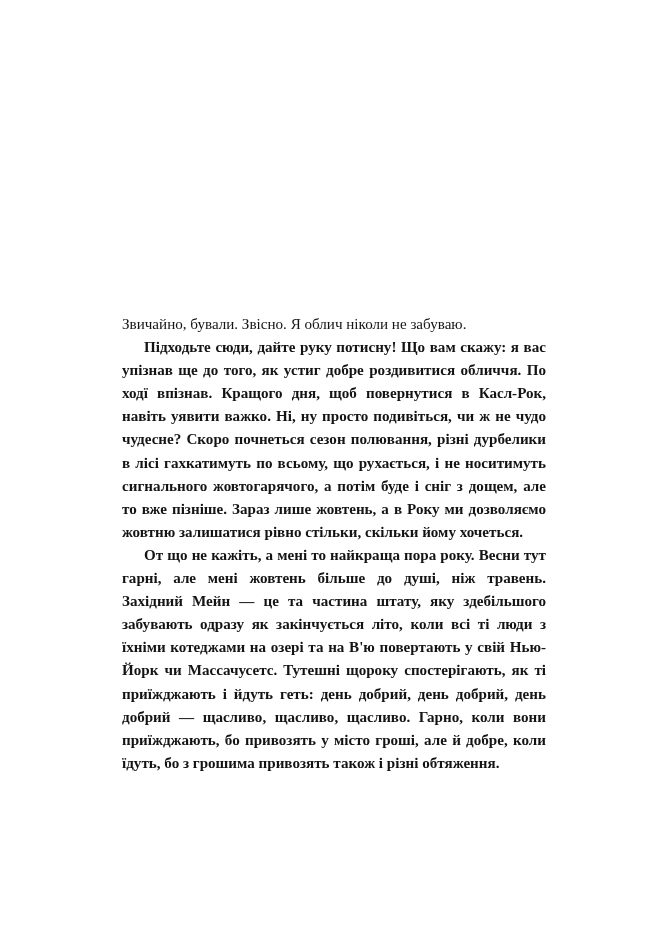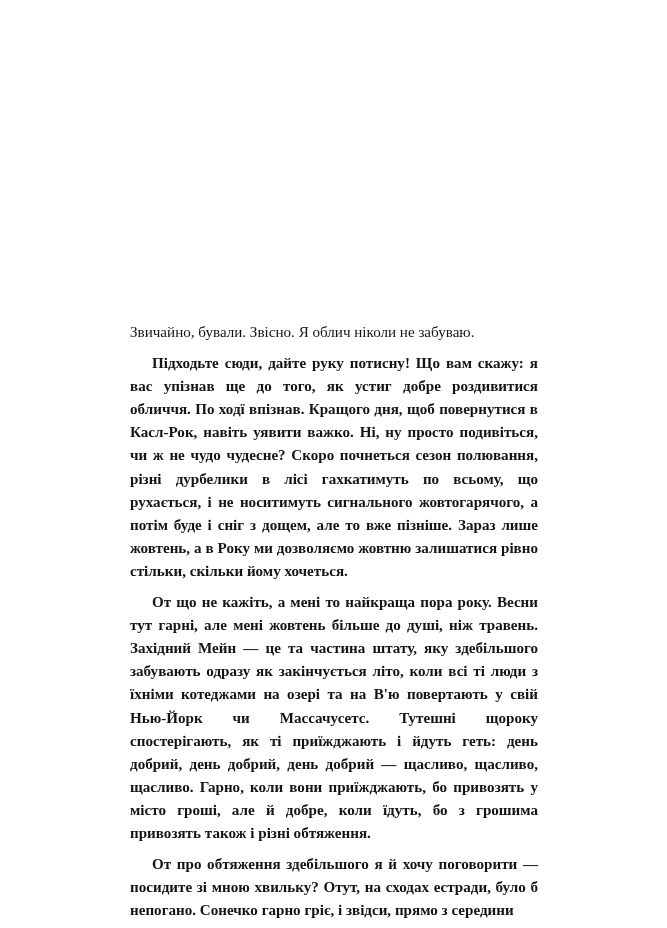--- a/index.html
+++ b/index.html
@@ -21,21 +21,21 @@
     background: #ffffff;
     box-sizing: border-box;
   }
   .text-block {
     position: absolute;
     left: 122px;
     top: 313px;
     width: 424px;
   }
   p {
-    margin: 8px;
+    margin: 0;
     font-size: 15.1px;
     line-height: 23.1px;
     text-align: justify;
     text-justify: inter-word;
     hyphens: manual;
     color: #141414;
   }
   p.indent {
     text-indent: 22px;
     font-weight: bold;
@@ -45,15 +45,14 @@
   }
 </style>
 </head>
 <body>
 
 <div class="page">
   <div class="text-block">
     <p class="first">Звичайно, бували. Звісно. Я облич ніколи не забуваю.</p>
     <p class="indent">Підходьте сюди, дайте руку потисну! Що вам скажу: я вас упізнав ще до того, як устиг добре роздивитися обличчя. По ходї впізнав. Кращого дня, щоб повернутися в Касл-Рок, навіть уявити важко. Ні, ну просто подивіться, чи ж не чудо чудесне? Скоро почнеться сезон полювання, різні дурбелики в лісі гахкатимуть по всьому, що рухається, і не носитимуть сигнального жовтогарячого, а потім буде і сніг з дощем, але то вже пізніше. Зараз лише жовтень, а в Року ми дозволяємо жовтню залишатися рівно стільки, скільки йому хочеться.</p>
     <p class="indent">От що не кажіть, а мені то найкраща пора року. Весни тут гарні, але мені жовтень більше до душі, ніж травень. Західний Мейн — це та частина штату, яку здебільшого забувають одразу як закінчується літо, коли всі ті люди з їхніми котеджами на озері та на В'ю повертають у свій Нью-Йорк чи Массачусетс. Тутешні щороку спостерігають, як ті приїжджають і йдуть геть: день добрий, день добрий, день добрий — щасливо, щасливо, щасливо. Гарно, коли вони приїжджають, бо привозять у місто гроші, але й добре, коли їдуть, бо з грошима привозять також і різні обтяження.</p>
-    <p class="indent">От про обтяження здебільшого я й хочу поговорити — посидите зі мною хвильку? Отут, на сходах естради, було б непогано. Сонечко гарно гріє, і звідси, прямо з середини</p>
   </div>
 </div>
 
 </body></html>

